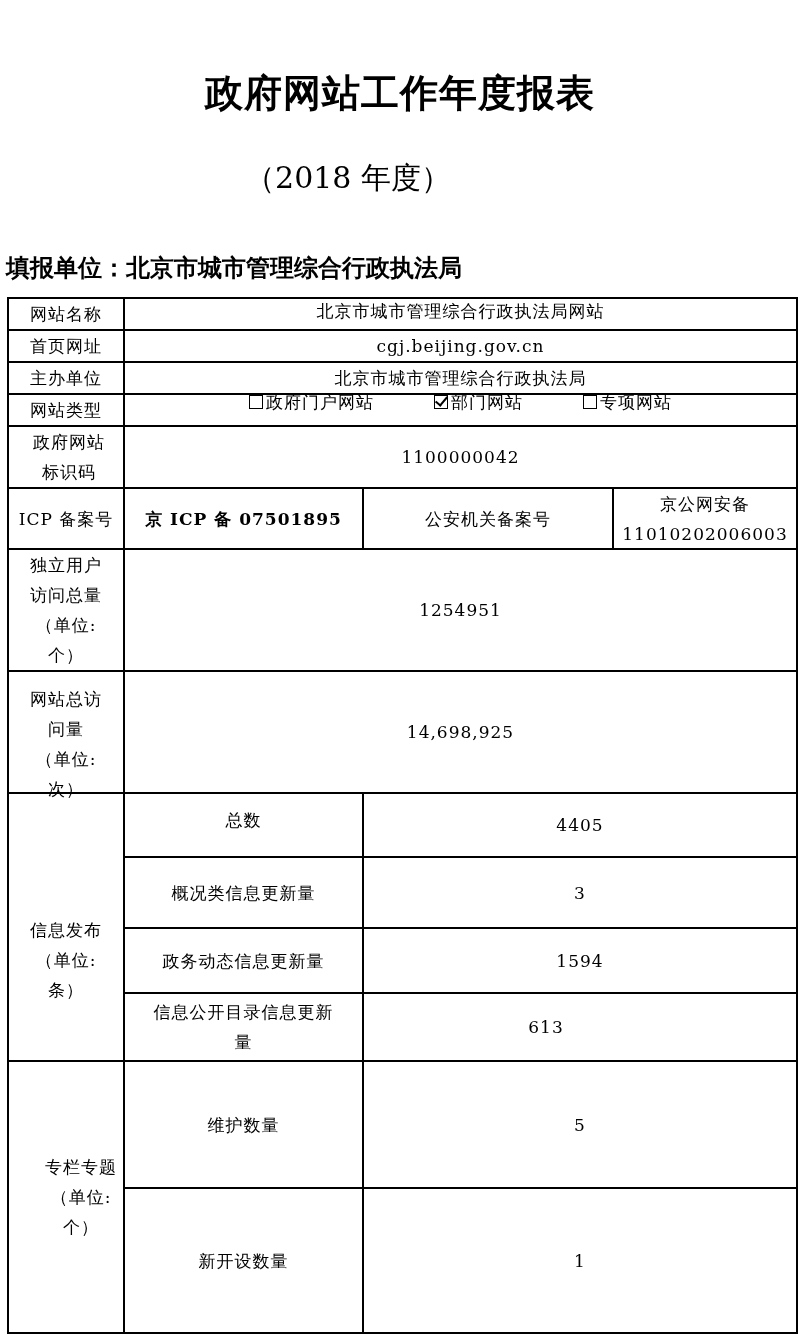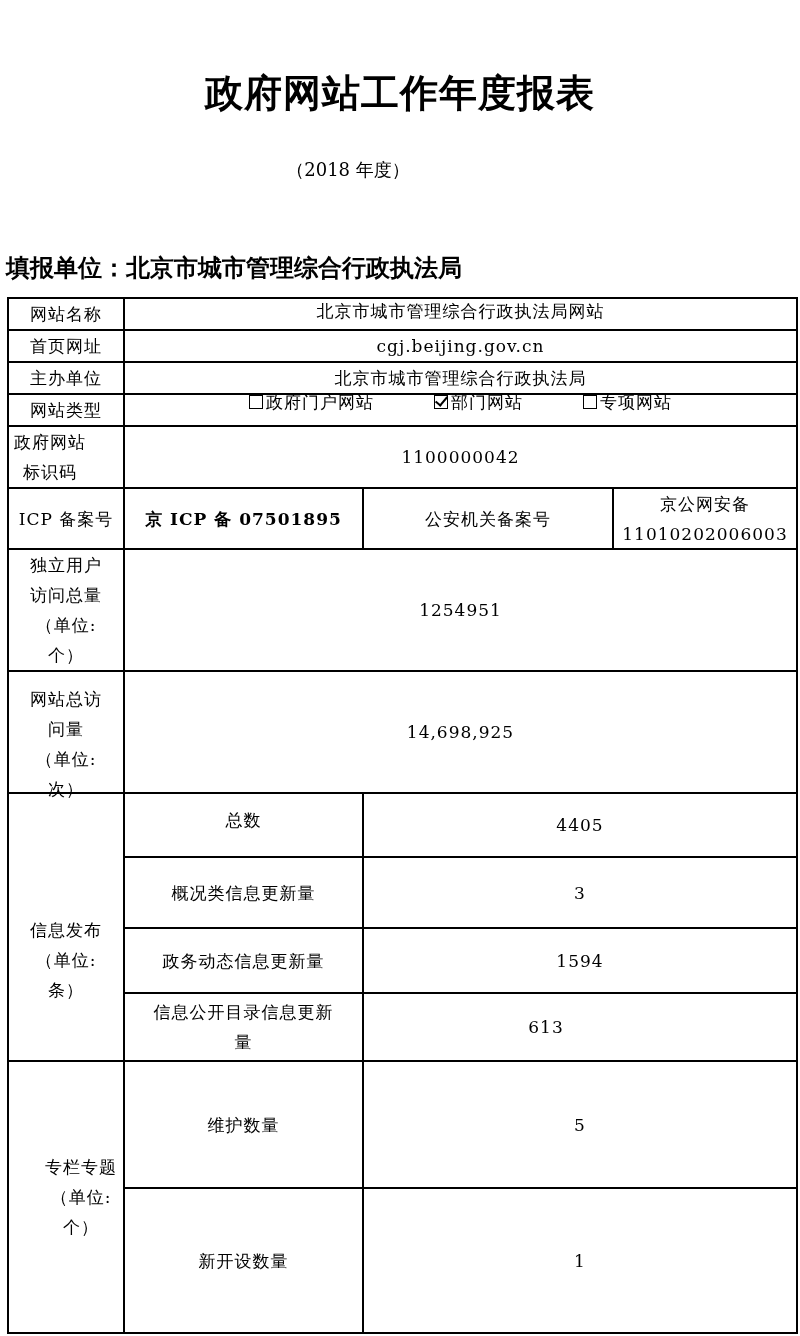--- a/index.html
+++ b/index.html
@@ -1,20 +1,20 @@
 <!DOCTYPE html>
 <html><head>
 <meta charset="utf-8">
 <style>
   html, body { margin:0; padding:0; background:#fff; }
   body { width:800px; height:1336px; position:relative; overflow:hidden; color:#000;
          font-family: "DejaVu Serif", "Liberation Serif", serif; }
   .title { position:absolute; top:68px; left:0; width:800px; text-align:center;
            font-family: "DejaVu Sans", sans-serif; font-weight:bold; font-size:38px; letter-spacing:1px; }
-  .subtitle { position:absolute; top:158px; left:0; width:696px; text-align:center; font-size:18px; }
+  .subtitle { position:absolute; top:158px; left:0; width:696px; text-align:center; font-size:30px; }
   .unit { position:absolute; top:252px; left:6px; font-family:"DejaVu Sans", sans-serif; font-weight:bold; font-size:24px; }
   .cell { position:absolute; box-sizing:border-box; display:flex; align-items:center; justify-content:center;
           text-align:center; font-size:17px; line-height:30px; letter-spacing:1px; }
   .hl { position:absolute; height:2px; background:#000; }
   .vl { position:absolute; width:2px; background:#000; }
   .wrap { white-space:pre-line; }
   .chk { display:inline-flex; align-items:center; margin:0 30px; }
   .box { display:inline-block; width:12px; height:12px; border:1px solid #000; margin-right:3px; position:relative; }
   .box.on::after { content:""; position:absolute; left:3px; top:-2px; width:5px; height:10px;
                    border:solid #000; border-width:0 2px 2px 0; transform:rotate(40deg); }
@@ -69,21 +69,21 @@
     <span class="chk">
         <span class="box on"></span>
         <span>部门网站</span>
       </span>
     <span class="chk">
         <span class="box"></span>
         <span>专项网站</span>
       </span>
   </div>
 
-  <div class="cell wrap" style="left:3px;top:427px;width:94px;height:60px;">政府网站
+  <div class="cell wrap" style="left:22px;top:427px;width:94px;height:60px;">政府网站
 标识码</div>
   <div class="cell" style="left:125px;top:427px;width:671px;height:60px;">1100000042</div>
 
   <div class="cell" style="left:9px;top:489px;width:114px;height:59px;">ICP 备案号</div>
   <div class="cell" style="left:125px;top:489px;width:237px;height:59px;font-weight:bold;">京 ICP 备 07501895</div>
   <div class="cell" style="left:364px;top:489px;width:248px;height:59px;">公安机关备案号</div>
   <div class="cell wrap" style="left:614px;top:489px;width:182px;height:59px;">京公网安备
 11010202006003</div>
 
   <div class="cell wrap" style="left:9px;top:550px;width:114px;height:120px;">独立用户

